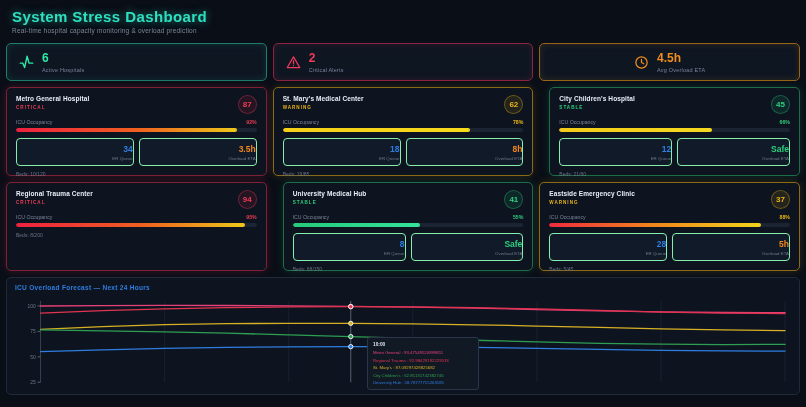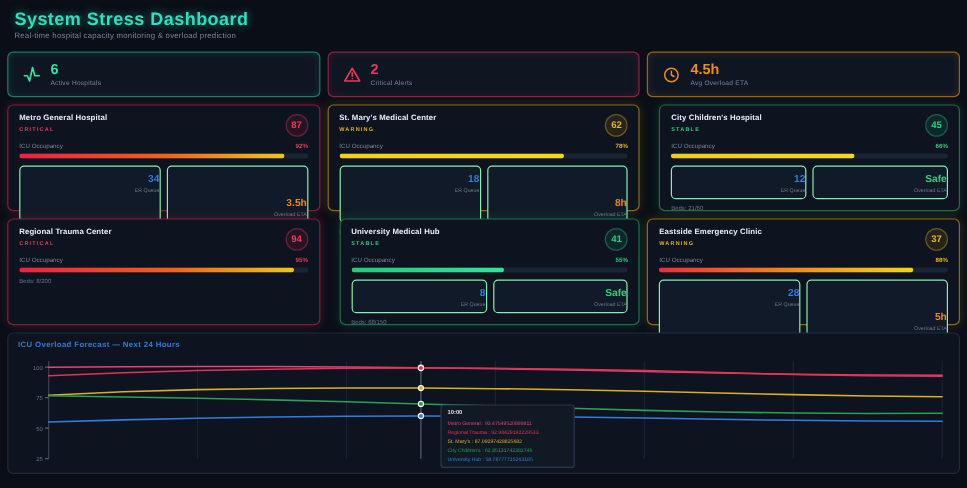--- a/index.html
+++ b/index.html
@@ -30,21 +30,21 @@
   .stat .ic { width: 15px; height: 15px; flex: none; display: flex; align-items: center; justify-content: center; }
   .stat .ic svg { width: 15px; height: 15px; display: block; }
   .stat-val { font-size: 12px; font-weight: bold; line-height: 13px; }
   .stat-lbl { font-size: 5.5px; color: #79839a; margin-top: 2px; letter-spacing: .2px; }
   .s-teal  { border-color: #1c7d68; box-shadow: 0 0 7px rgba(30,190,150,.16) inset; }
   .s-teal  .stat-val { color: #2ee8a5; }
   .s-red   { border-color: #8a2440; box-shadow: 0 0 7px rgba(220,50,80,.16) inset; }
   .s-red   .stat-val { color: #f2385a; }
   .s-green { border-color: #1c7d50; box-shadow: 0 0 7px rgba(30,190,120,.16) inset; }
   .s-green .stat-val { color: #2fd47a; }
-  .s-org   { border-color: #9a6417; box-shadow: 0 0 7px rgba(225,140,20,.16) inset; }
+  .s-org   { border-color: #9a6417; box-shadow: 0 0 7px rgba(225,140,20,.16) inset; justify-content: center; }
   .s-org   .stat-val { color: #f08c1c; }
 
   
   .grid { display: grid; grid-template-columns: repeat(3, 1fr); gap: 6px; margin-top: 6px; }
   .card {
     background: #0d1420; border-radius: 5px; padding: 7px 9px 6px 9px;
     position: relative; height: 89px; border: 1px solid #222c3c;
   }
   .card.critical { border-color: #7e2036; box-shadow: 0 0 9px rgba(230,50,80,.20); }
   .card.warning  { border-color: #8a6a14; box-shadow: 0 0 9px rgba(230,180,20,.16); }
@@ -82,21 +82,21 @@
   .stable.city .bar > i { background: linear-gradient(90deg,#f2cb18 0%,#f6d820 100%); }
 
   .minis { display: flex; gap: 5px; margin-top: 6px; }
   .mini {
     flex: 1; background: #111a28; border: 1px solid #86efac; border-radius: 4px;
     padding: 5px 0 4px 0; text-align: right;
   }
   .mini-v { font-size: 8.5px; font-weight: bold; line-height: 10px; }
   .mini-l { font-size: 4.4px; color: #6f7889; margin-top: 2px; }
   .v-blue { color: #2f7de0; }
-  .v-org  { color: #f0871d; margin-top: 20px; }
+  .v-org  { color: #f0871d; }
   .v-grn  { color: #2ecf7e; }
   .beds { font-size: 5px; color: #6b7487; margin-top: 5px; }
 
   
   .chart-panel {
     margin-top: 6px; background: #0d1420; border: 1px solid #1f2a3a;
     border-radius: 5px; height: 118px; padding: 6px 8px 2px 8px; position: relative;
   }
   .chart-title { font-size: 6.5px; font-weight: bold; color: #2f7de0; letter-spacing: .3px; }
   .chart-area { position: absolute; left: 8px; right: 8px; top: 19px; bottom: 2px; }

